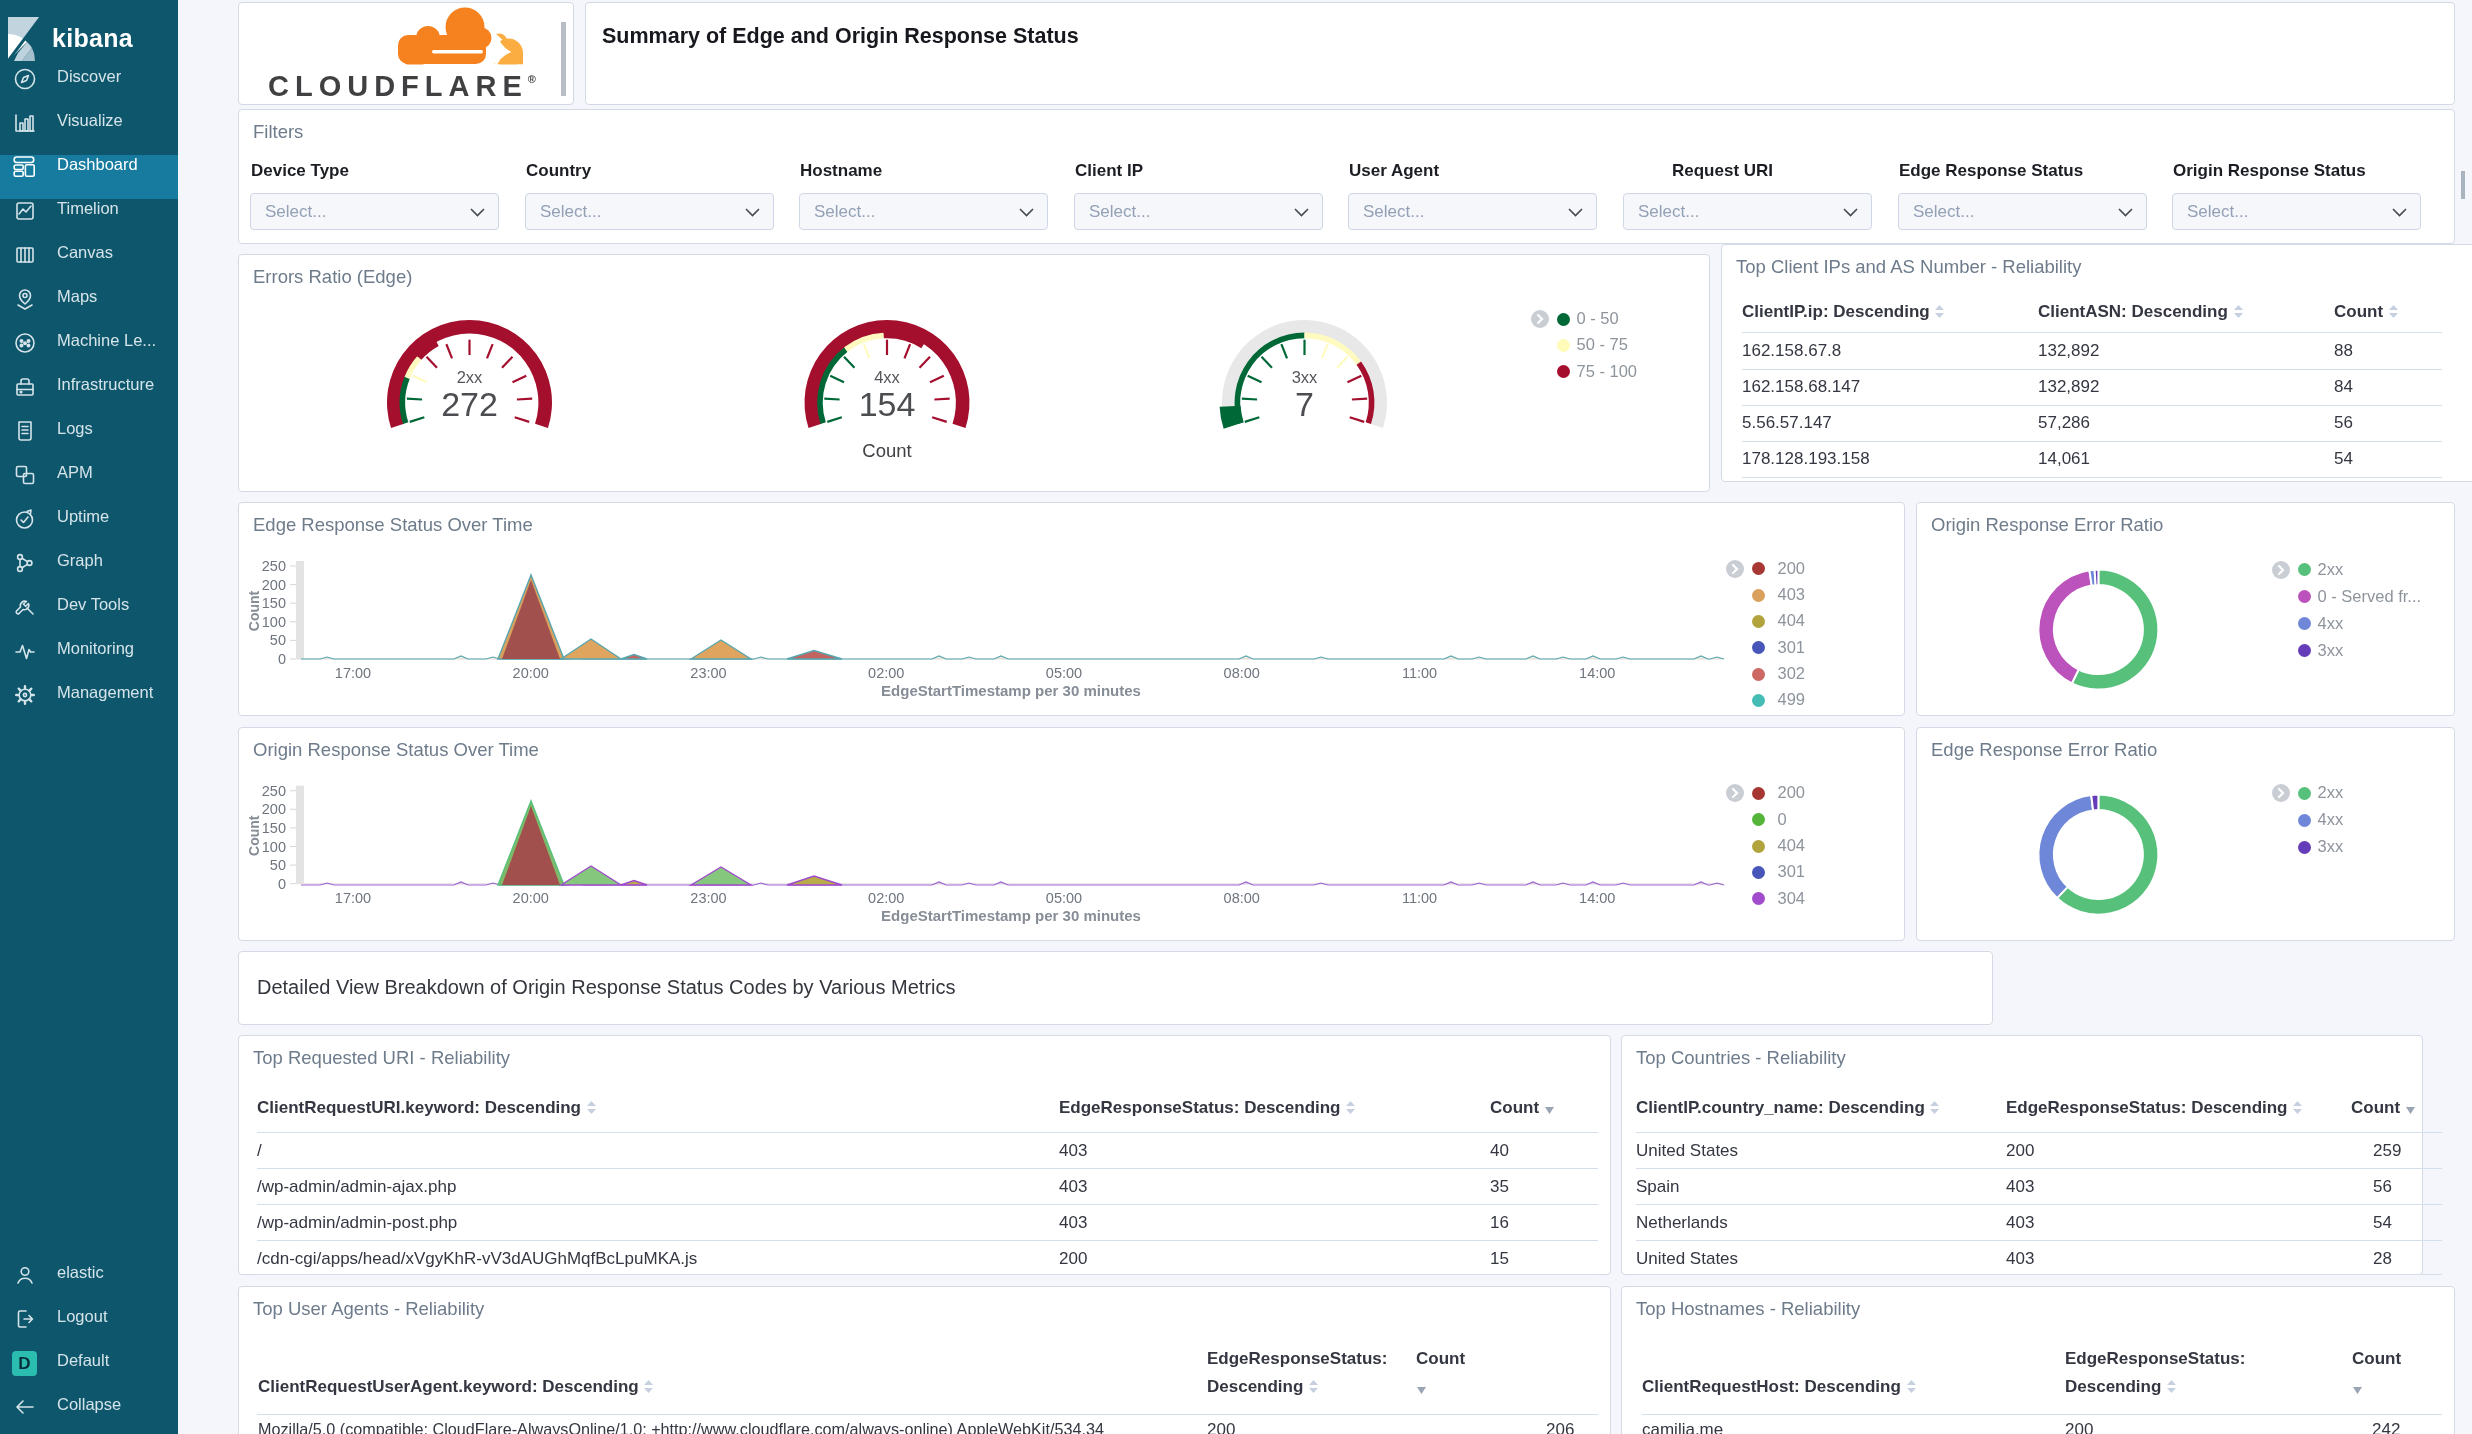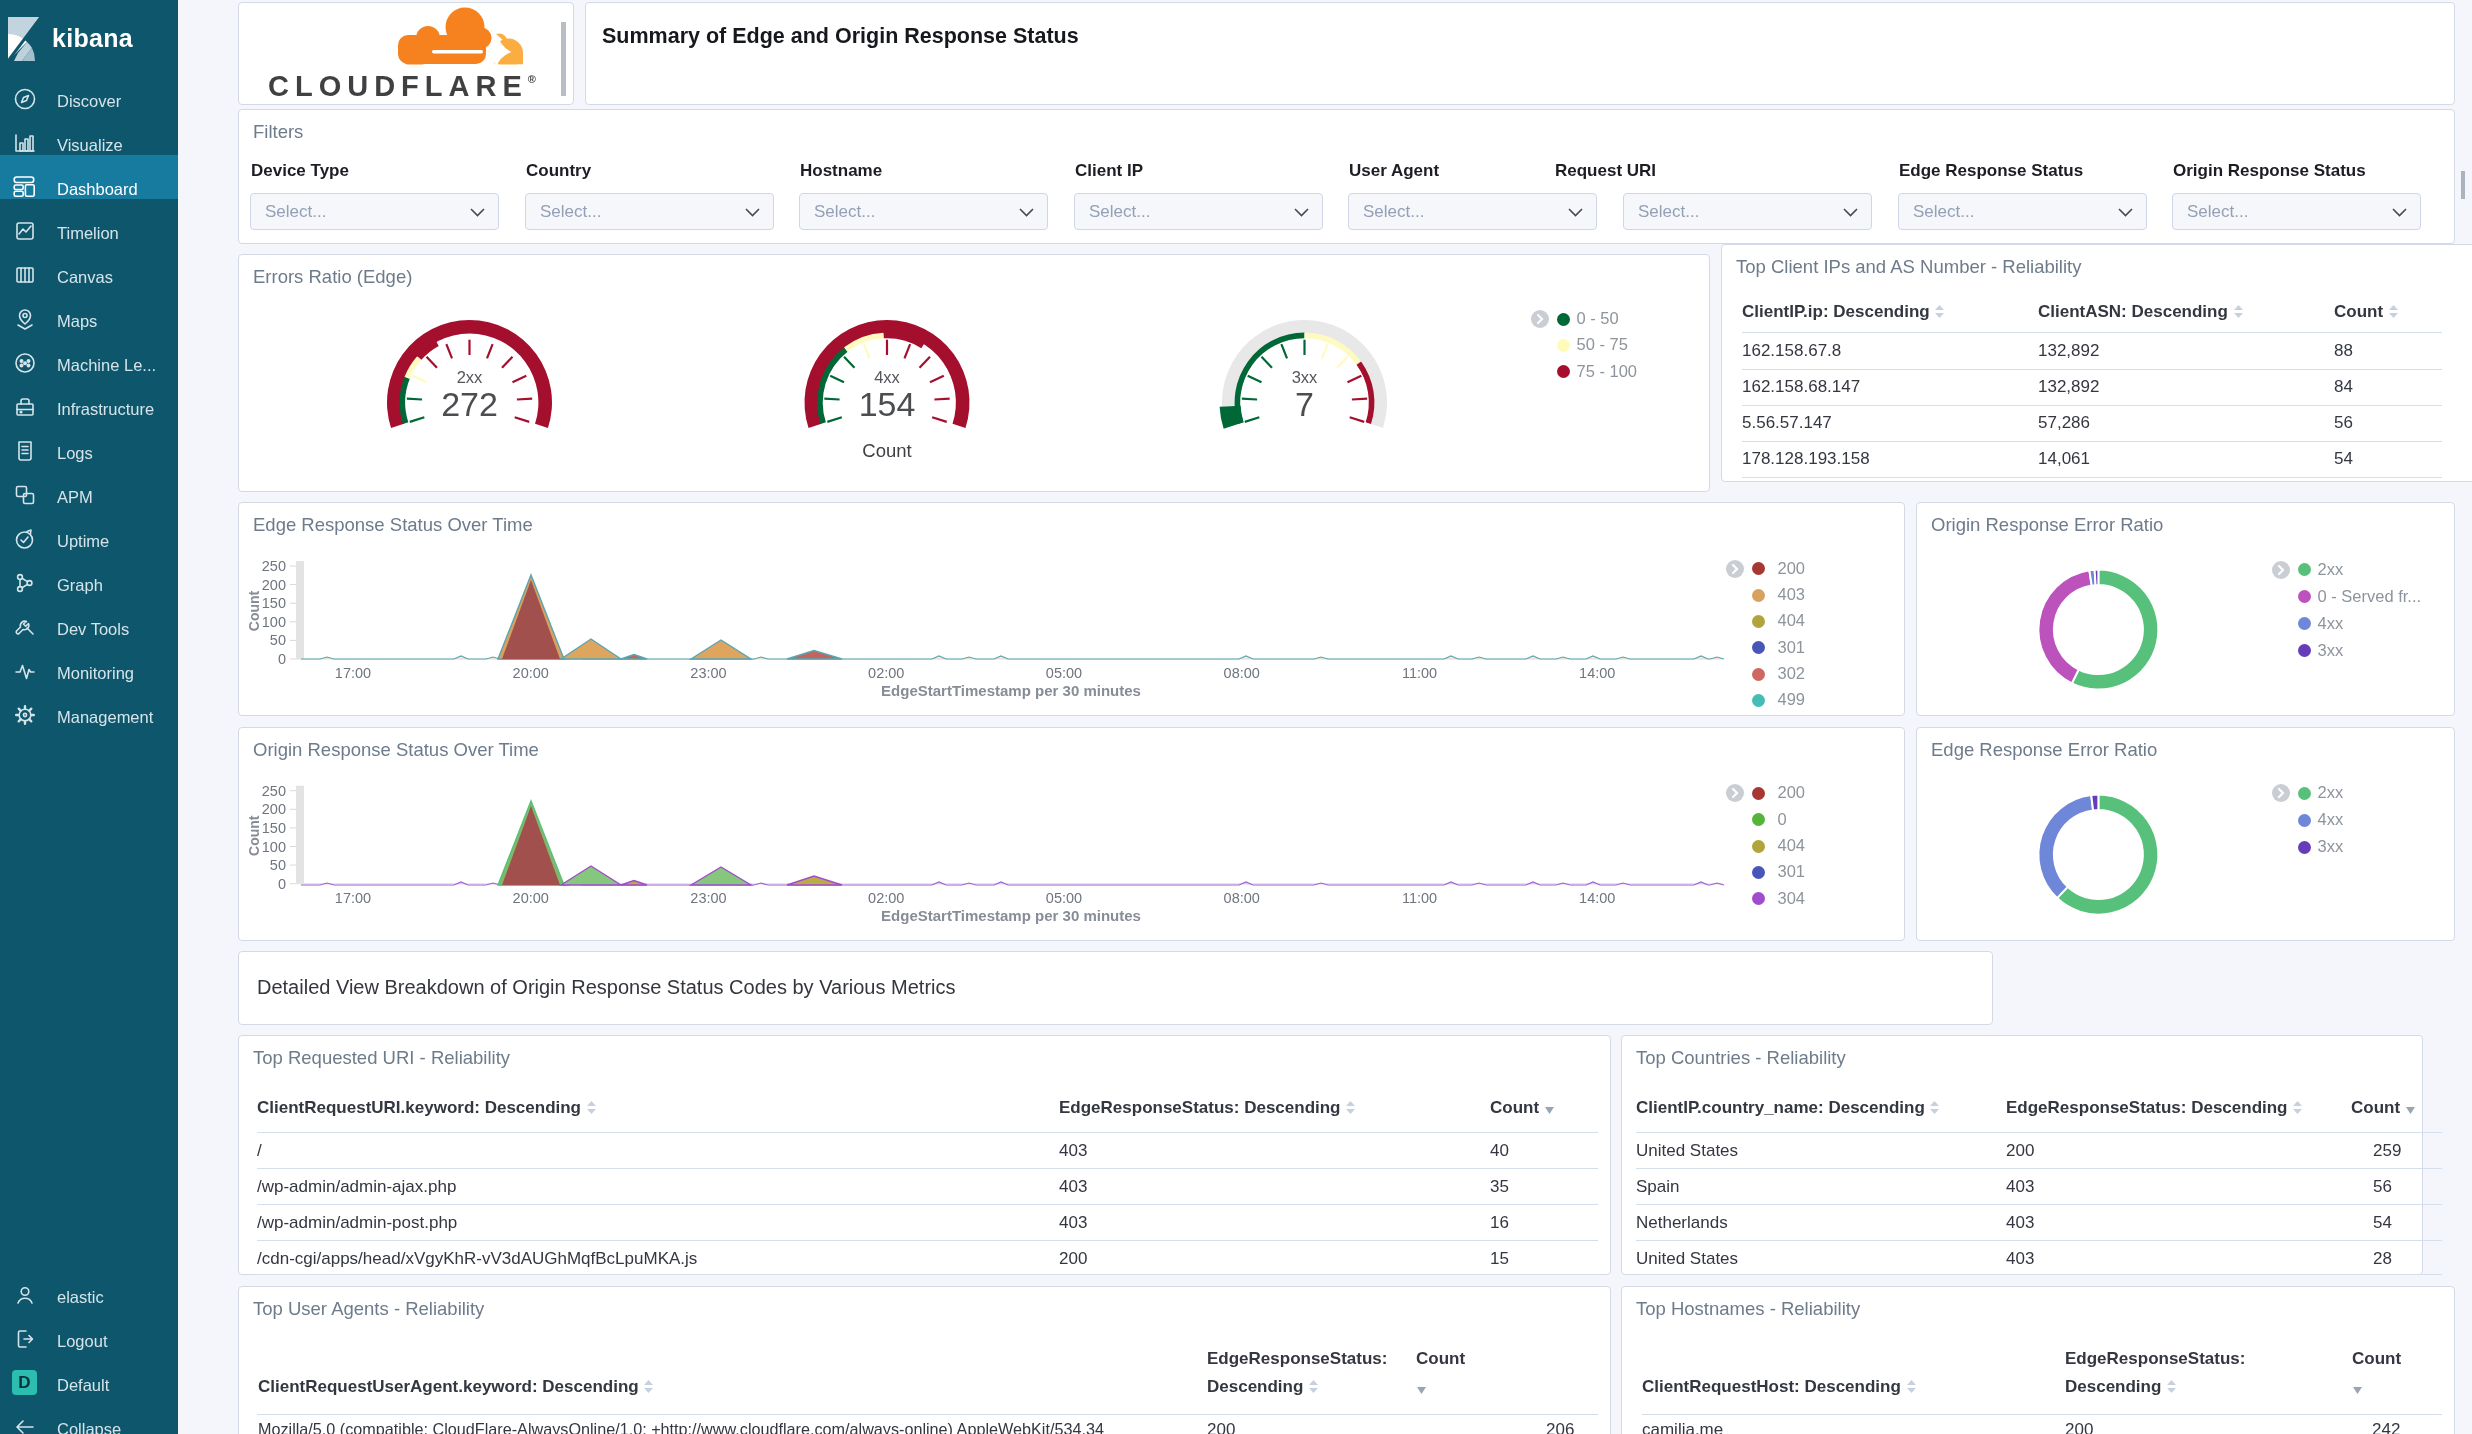--- a/index.html
+++ b/index.html
@@ -1,19 +1,19 @@
 <!DOCTYPE html>
 <html><head><meta charset="utf-8"><style>
 *{margin:0;padding:0;box-sizing:border-box}
 html,body{width:2472px;height:1434px;overflow:hidden}
 body{font-family:"Liberation Sans",sans-serif;background:#f4f6fb;position:relative}
 .sidebar{position:absolute;left:0;top:0;width:178px;height:1434px;background:#0e566b;color:#cfe2ea}
 .klogo{display:flex;align-items:center;gap:11px;padding:10px 0 0 8px;height:67px}
 .klogo span{font-size:25px;font-weight:600;color:#fff;letter-spacing:0.3px}
-.nav{display:flex;align-items:flex-end;gap:20px;height:44px;padding-left:13px;font-size:16.5px;color:#d5e4ea}
+.nav{display:flex;align-items:flex-start;gap:20px;height:44px;padding-left:13px;font-size:16.5px;color:#d5e4ea}
 .nav.active{background:#177b9f;color:#fff}
 .nav svg{flex:0 0 auto}
 .navbottom{position:absolute;left:0;top:1263px;width:178px}
 .dbadge{width:25px;height:25px;border-radius:4px;background:#2bbdb0;color:#07303c;font-weight:bold;font-size:17px;display:flex;align-items:center;justify-content:center;margin-left:-1px}
 .panel{position:absolute;background:#fff;border:1px solid #d3dae6;border-radius:4px}
 .abs{position:absolute}
 .ptitle{position:absolute;left:14px;top:11px;font-size:18.5px;color:#6d7b8b}
 .flab{font-size:17px;font-weight:bold;color:#1c1e24}
 .fsel{width:249px;height:37px;background:#f5f7fa;border:1px solid #cfd7e6;border-radius:4px}
 .fsel span{position:absolute;left:14px;top:8px;font-size:17px;color:#93a0b6}
@@ -236,21 +236,21 @@
         <path d="M1 1 L7.5 7.5 L14 1" stroke="#454a52" stroke-width="1.6" fill="none"></path>
       </svg>
     </div>
     <div class="abs flab" style="left:1110px;top:51px">User Agent</div>
     <div class="abs fsel" style="left:1109px;top:83px">
       <span>Select...</span>
 <svg width="15" height="9" viewBox="0 0 15 9" style="position:absolute;right:13px;top:14px">
         <path d="M1 1 L7.5 7.5 L14 1" stroke="#454a52" stroke-width="1.6" fill="none"></path>
       </svg>
     </div>
-    <div class="abs flab" style="left:1316px;top:51px">Request URI</div>
+    <div class="abs flab" style="left:1433px;top:51px">Request URI</div>
     <div class="abs fsel" style="left:1384px;top:83px">
       <span>Select...</span>
 <svg width="15" height="9" viewBox="0 0 15 9" style="position:absolute;right:13px;top:14px">
         <path d="M1 1 L7.5 7.5 L14 1" stroke="#454a52" stroke-width="1.6" fill="none"></path>
       </svg>
     </div>
     <div class="abs flab" style="left:1660px;top:51px">Edge Response Status</div>
     <div class="abs fsel" style="left:1659px;top:83px">
       <span>Select...</span>
 <svg width="15" height="9" viewBox="0 0 15 9" style="position:absolute;right:13px;top:14px">

